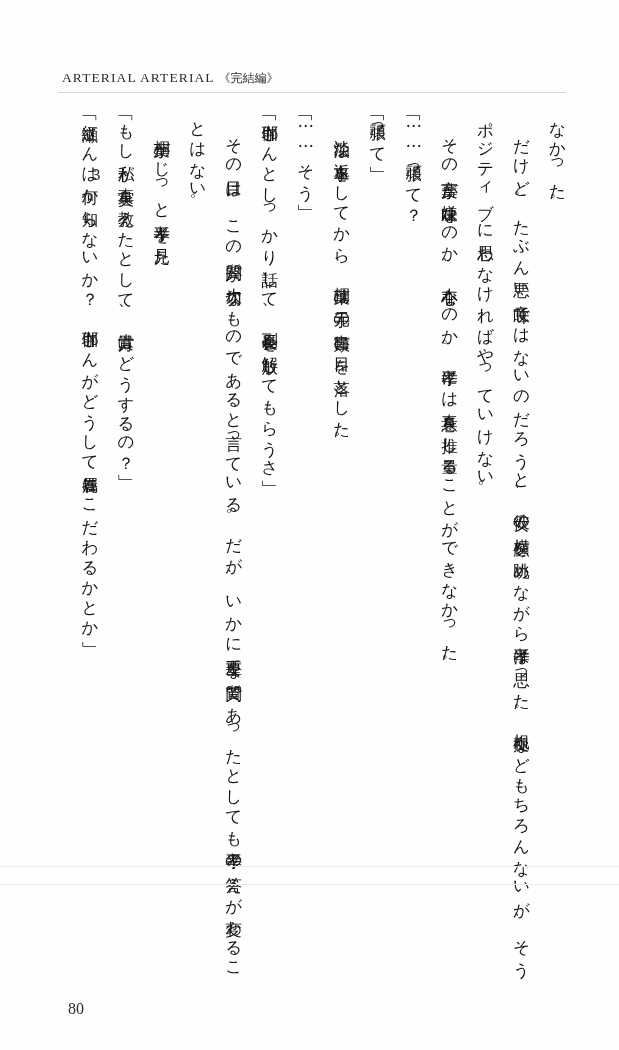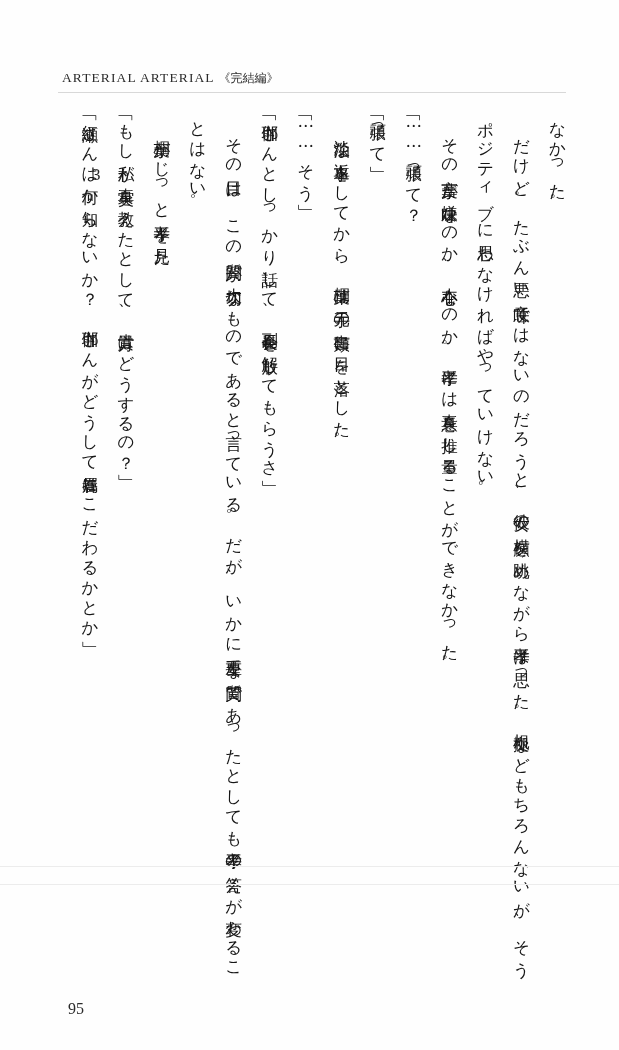--- a/index.html
+++ b/index.html
@@ -131,15 +131,15 @@
     <p>「伽耶さんとしっかり話して、副会長を解放してもらうさ」</p>
     <p class="indent">その目は、この質問が大切なものであると言っている。だが、いかに重要な質問であったとしても孝平の答えが変わることはない。</p>
     <p class="indent">桐葉がじっと孝平を見た。</p>
     <p>「もし私が真実を教えたとして、貴方はどうするの？」</p>
     <p>「紅瀬さんは何か知らないか？　伽耶さんがどうして眷属にこだわるかとか」</p>
   </div>
 
   <div class="faint-rule r1"></div>
   <div class="faint-rule r2"></div>
 
-  <div class="folio">95</div>
+  <div class="folio">80</div>
 
 </div>
 
 </body></html>

